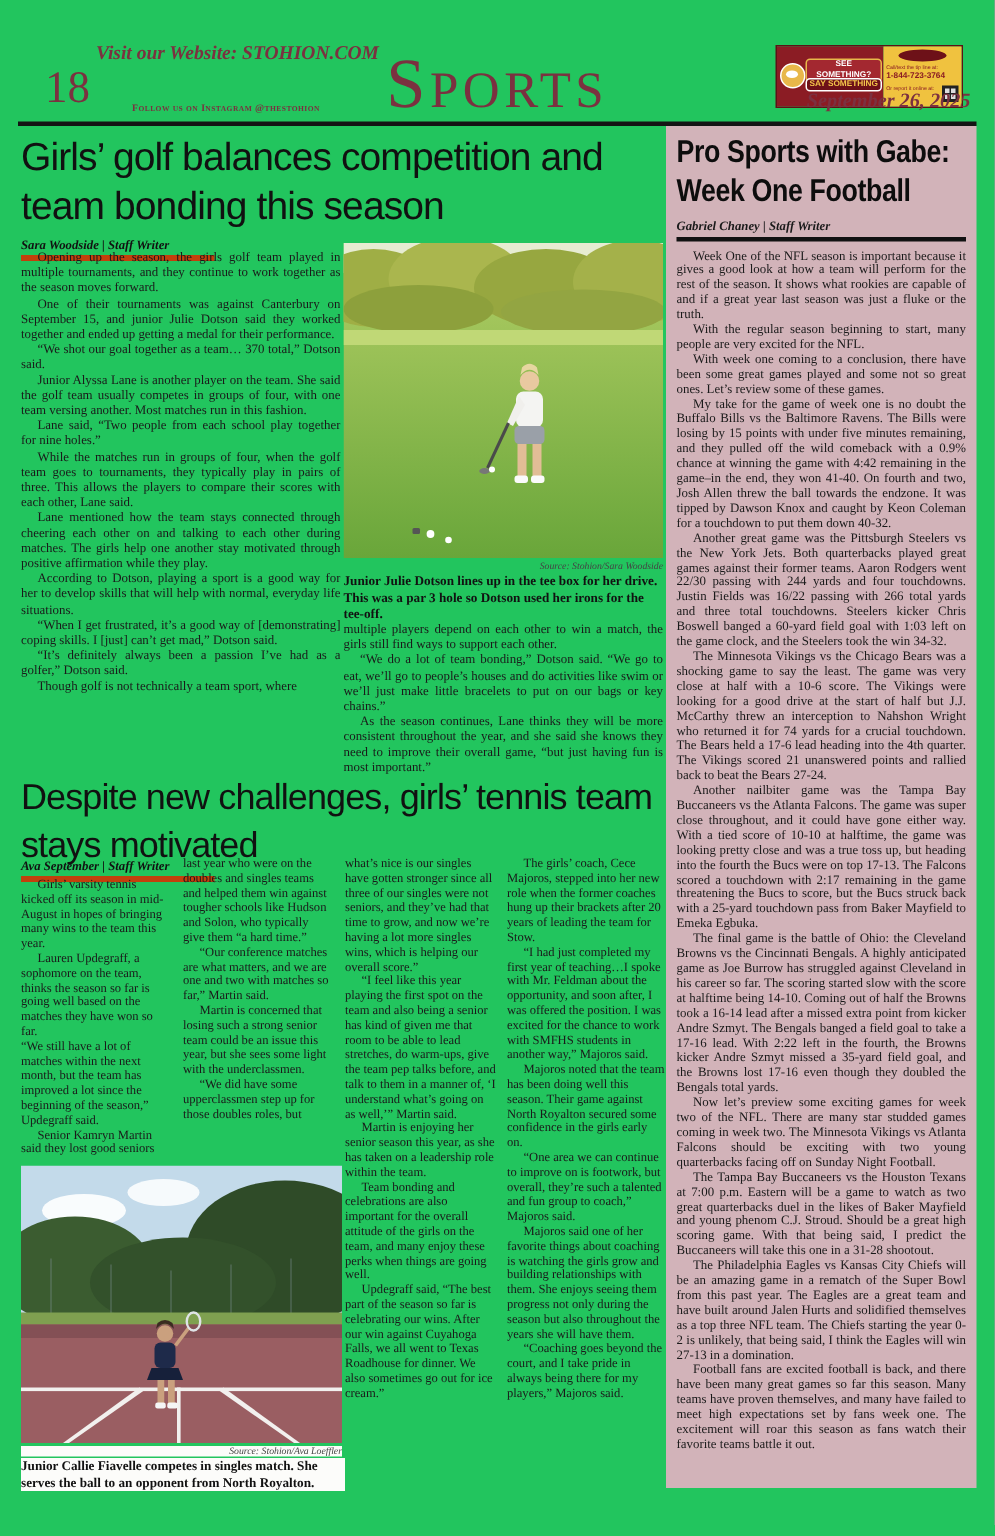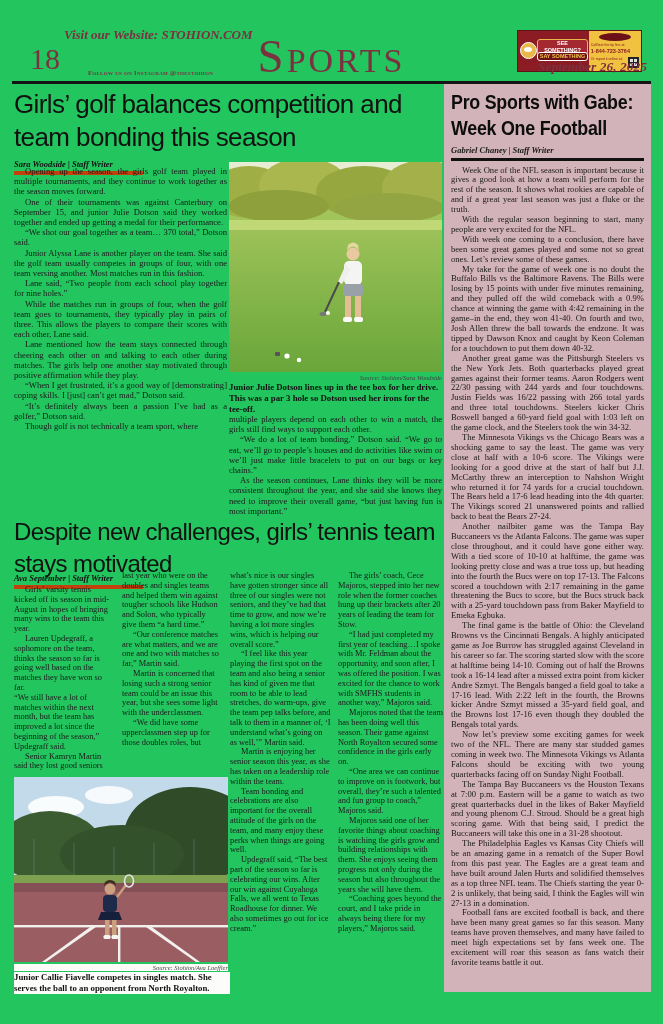--- a/index.html
+++ b/index.html
@@ -99,20 +99,21 @@
   <div class="golf-byline"><span class="byline">Sara Woodside | Staff Writer</span></div>
 
   <div class="golf-col golf-col1">
       <p class="par">Opening up the season, the girls golf team played in multiple tournaments, and they continue to work together as the season moves forward.</p>
       <p class="par">One of their tournaments was against Canterbury on September 15, and junior Julie Dotson said they worked together and ended up getting a medal for their performance.</p>
       <p class="par">“We shot our goal together as a team… 370 total,” Dotson said.</p>
       <p class="par">Junior Alyssa Lane is another player on the team. She said the golf team usually competes in groups of four, with one team versing another. Most matches run in this fashion.</p>
       <p class="par">Lane said, “Two people from each school play together for nine holes.”</p>
       <p class="par">While the matches run in groups of four, when the golf team goes to tournaments, they typically play in pairs of three. This allows the players to compare their scores with each other, Lane said.</p>
       <p class="par">Lane mentioned how the team stays connected through cheering each other on and talking to each other during matches. The girls help one another stay motivated through positive affirmation while they play.</p>
+      <p class="par">According to Dotson, playing a sport is a good way for her to develop skills that will help with normal, everyday life situations.</p>
       <p class="par">“When I get frustrated, it’s a good way of [demonstrating] coping skills. I [just] can’t get mad,” Dotson said.</p>
       <p class="par">“It’s definitely always been a passion I’ve had as a golfer,” Dotson said.</p>
       <p class="par">Though golf is not technically a team sport, where</p>
     </div>
 
   <svg class="photo golf-photo" width="213" height="210" viewBox="0 0 213 210">
     <defs>
       <linearGradient id="grass" x1="0" y1="0" x2="0" y2="1">
         <stop offset="0" stop-color="#b4cf66"></stop>
           <stop offset="1" stop-color="#69a63a"></stop>

